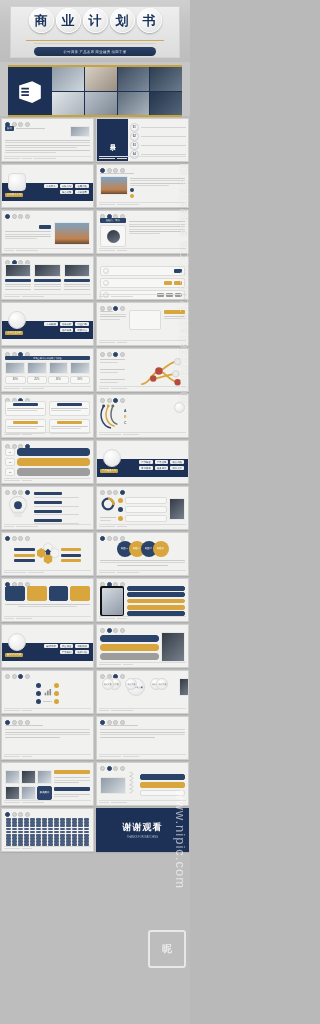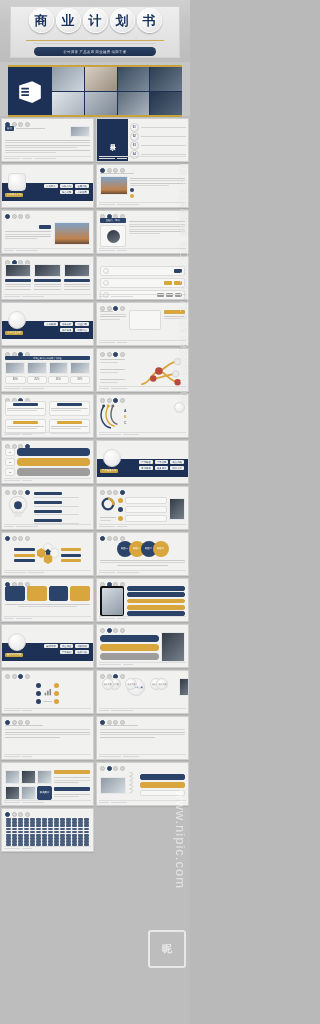--- a/index.html
+++ b/index.html
@@ -1149,20 +1149,26 @@
           <span></span>
           <span></span>
           <span></span>
       </div>
       <div class="sfoot">
           <b class="w1"></b>
           <b class="w2"></b>
         </div>
     </div>
 
+    <div class="slide dark">
+      <div class="thanks">
+        <div class="thanks-t">谢谢观看</div>
+        <div class="thanks-s">THANKS FOR WATCHING</div>
+      </div>
+    </div>
 
   </div>
 
   <div class="wm-v">ID:23158818 NO:20160718161932204000</div>
   <div class="wm-v2">www.nipic.com</div>
   <div class="wm-logo">昵</div>
 
 </div>
 
 </body></html>

